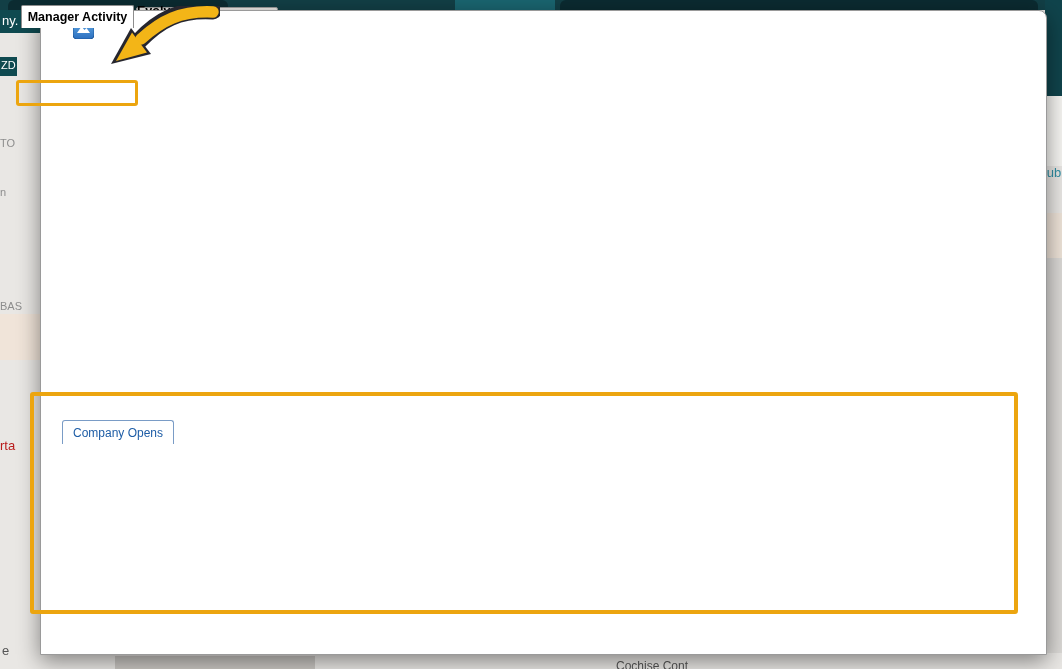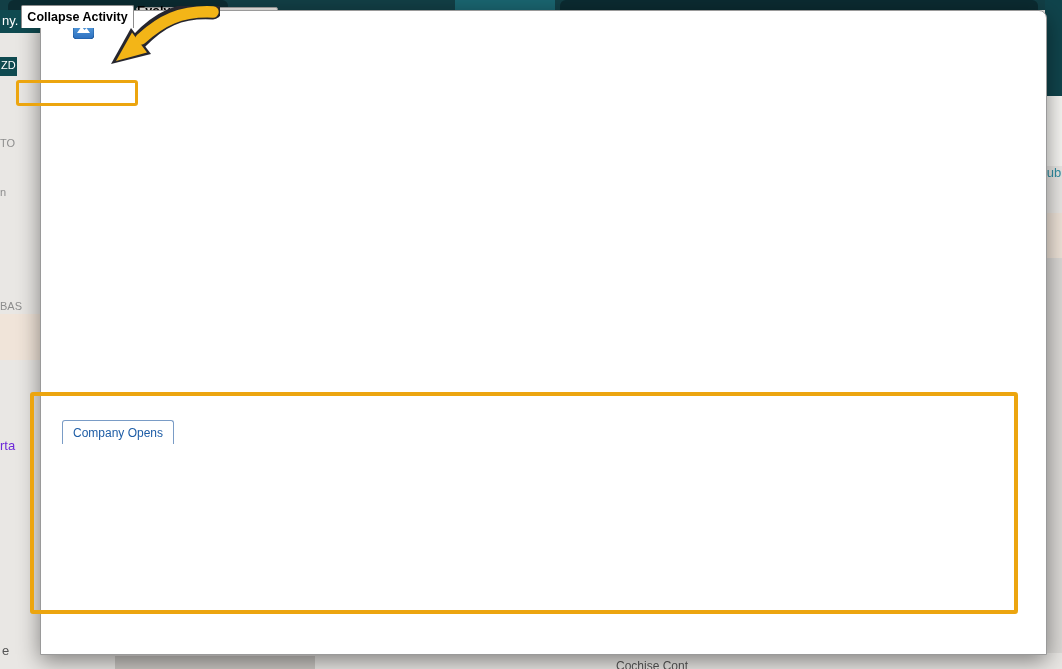--- a/index.html
+++ b/index.html
@@ -103,21 +103,21 @@
   <div class="abs bgtab-light" style="left:455px;width:100px;"></div>
   <div class="abs bgtab" style="left:560px;width:478px;"></div>
   <div class="abs bg-teal" style="left:0;top:10px;width:40px;height:23px;"></div>
   <div class="abs" style="left:2px;top:13px;font-size:13px;color:#fff;">ny.</div>
   <div class="abs bg-teal" style="left:0;top:57px;width:17px;height:19px;"></div>
   <div class="abs" style="left:1px;top:59px;font-size:11px;color:#fff;">ZD</div>
   <div class="abs bg-frag" style="left:0;top:137px;">TO</div>
   <div class="abs bg-frag" style="left:0;top:186px;">n</div>
   <div class="abs bg-frag" style="left:0;top:300px;">BAS</div>
   <div class="abs" style="left:0;top:314px;width:40px;height:46px;background:#f0e4d9;"></div>
-  <div class="abs" style="left:0;top:438px;font-size:13px;color:#6d28d9;">rta</div>
+  <div class="abs" style="left:0;top:438px;font-size:13px;color:#b91c1c;">rta</div>
   <div class="abs" style="left:2px;top:643px;font-size:13px;color:#555;">e</div>
   <div class="abs" style="left:1045px;top:0;width:17px;height:96px;background:#10444c;"></div>
   <div class="abs" style="left:1045px;top:96px;width:17px;height:70px;background:#f6f5f2;"></div>
   <div class="abs" style="left:1038px;top:165px;font-size:13px;color:#2f8fa5;">Pub</div>
   <div class="abs" style="left:1045px;top:213px;width:17px;height:45px;background:#eee3d8;"></div>
   <div class="abs" style="left:1045px;top:258px;width:17px;height:395px;background:#dbd9d6;"></div>
   <div class="abs" style="left:115px;top:656px;width:200px;height:13px;background:#c9c6c2;"></div>
   <div class="abs" style="left:616px;top:659px;font-size:12px;color:#555;">Cochise Cont</div>
 
   <div class="abs win"></div>
@@ -192,21 +192,21 @@
       <span>Refresh</span>
     </div>
     <div class="tbtn" style="margin-right:12px;">
       <span class="tb-ic" style="font-size:16px;font-weight:bold;">→</span>
       <span>Evolved Web</span>
     </div>
     <div class="tbtn">Updated!</div>
   </div>
 
   <div class="abs tabstrip"></div>
-  <div class="abs tab tab-active" style="z-index:3;">Collapse Activity</div>
+  <div class="abs tab tab-active" style="z-index:3;">Manager Activity</div>
   <div class="abs tab tab-idle">Evolved Stats Dashboard</div>
 
   <div class="abs chart-panel"></div>
   <div class="abs chart-title">Campaign Email Results</div>
   <div class="abs" style="left:62px;top:107px;width:977px;height:196px;pointer-events:none;">
     <svg width="977" height="196" viewBox="0 0 977 196">
 
       <path d="M331.2,118.1 A62,36 0 0 0 398.4,150.9 L398.4,166.9 A62,36 0 0 1 331.2,134.1 Z" fill="#95423f"></path>
       <path d="M398.4,150.9 A62,36 0 0 0 449.2,130.2 L449.2,146.2 A62,36 0 0 1 398.4,166.9 Z" fill="#75903f"></path>
 

